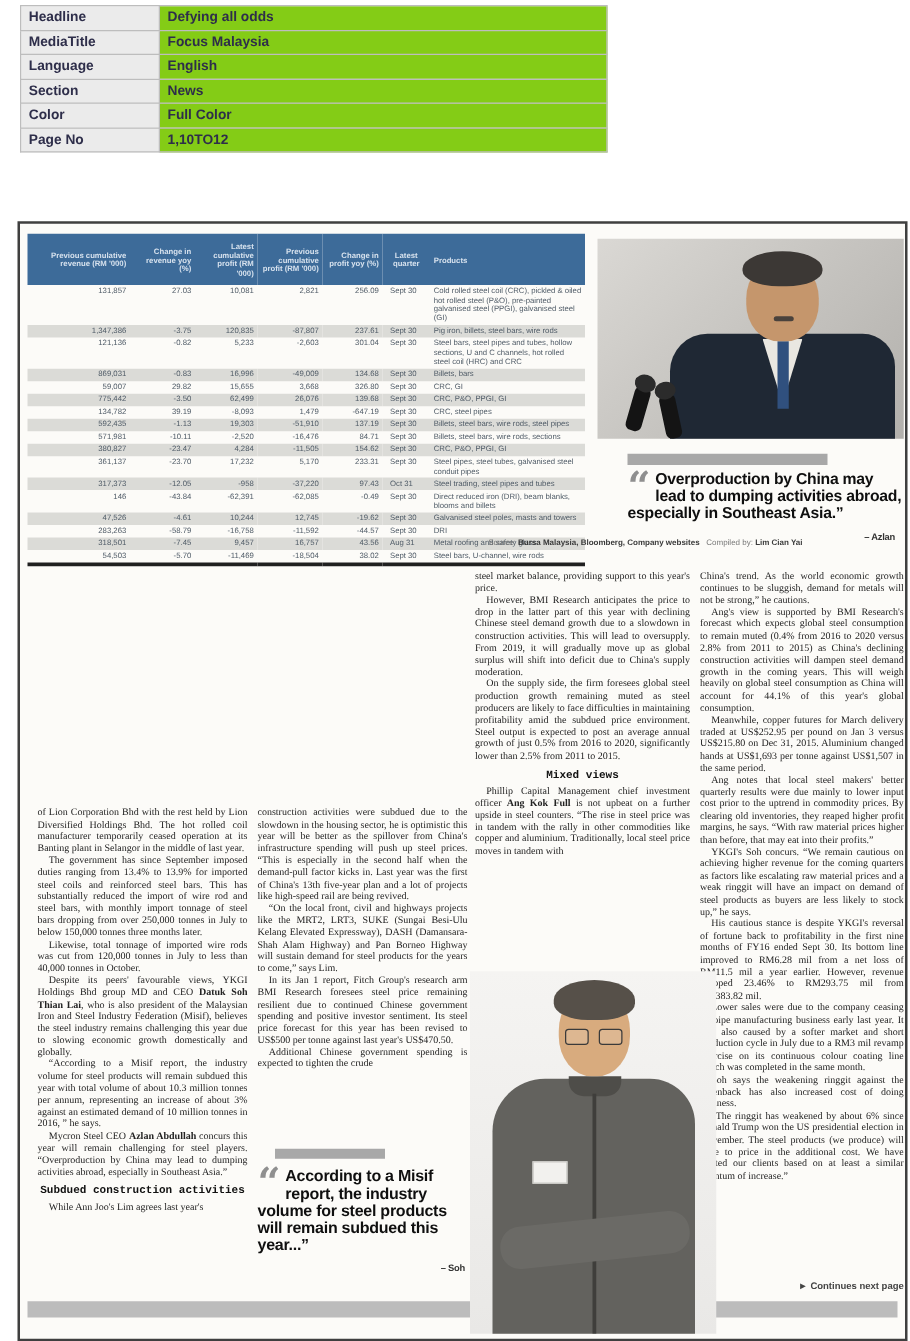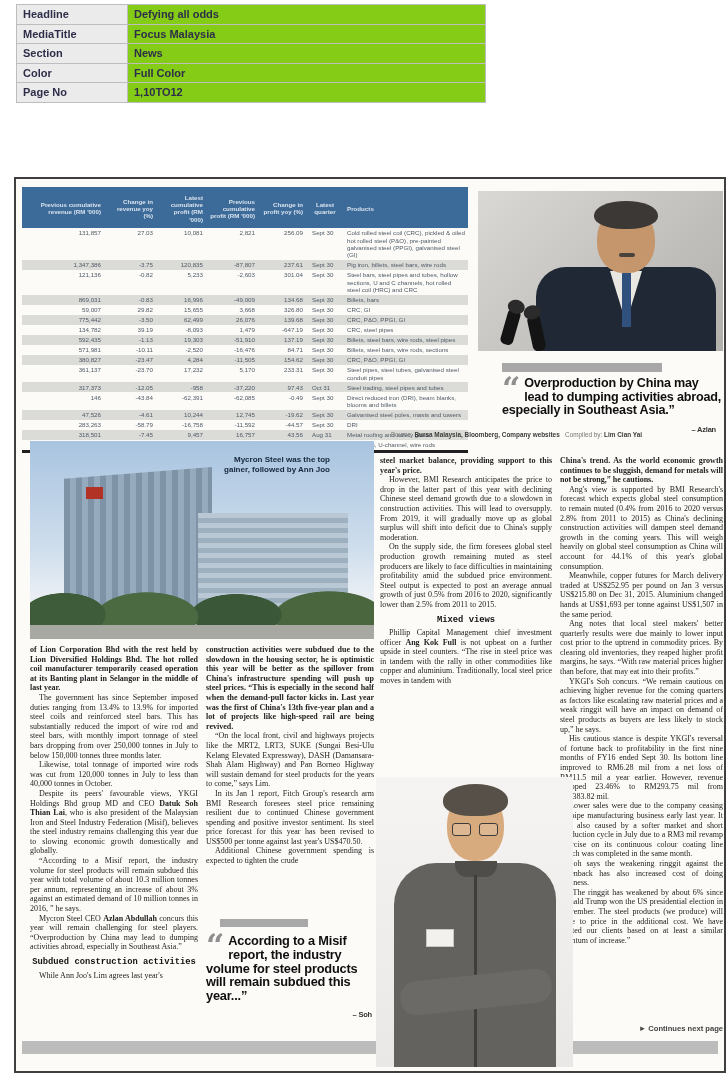--- a/index.html
+++ b/index.html
@@ -91,21 +91,21 @@
   .pq1{position:absolute;left:486px;top:198px;width:220px;font-size:12.6px;line-height:13.6px;}
   .pq2{position:absolute;left:190px;top:740px;width:172px;font-size:12.8px;line-height:13.8px;}
   .pq2 .kicker2{width:88px;height:8px;background:#a8a8a8;margin:0 0 7px 14px;}
   .qmark{float:left;font-family:"DejaVu Serif",serif;font-size:32px;line-height:20px;color:#8f8f8f;margin:2px 4px 0 0;}
   .pq-attr{text-align:right;font-size:7.5px;font-weight:bold;color:#333;margin-top:5px;padding-right:6px;}
 
   
   .article-col{position:absolute;font-family:"Liberation Serif",serif;font-size:8px;line-height:9.6px;
        color:#232323;text-align:justify;}
   .article-col p{margin:0;text-indent:9px;}
-  .article-col p:first-child{text-indent:0;font-weight:bold;}
+  .article-col p:first-child{text-indent:0;}
   .article-col h3{margin:6px 0 3px 0;font-family:Liberation Mono, monospace;font-size:8.8px;
        text-align:center;color:#111;}
   .col1{left:14px;top:466px;width:168px;height:392px;overflow:hidden;}
   .col2{left:190px;top:466px;width:168px;height:272px;overflow:hidden;}
   .col3{left:364px;top:277px;width:172px;height:318px;overflow:hidden;}
   .col4{left:544px;top:277px;width:163px;height:564px;overflow:hidden;}
 
   .continues{position:absolute;left:544px;top:845px;width:163px;text-align:right;
        font-size:7.6px;font-weight:bold;color:#444;}
   .bottom-rule{position:absolute;left:6px;top:862px;width:696px;height:13px;background:#bcbcbc;z-index:1;}
@@ -115,20 +115,24 @@
 
 <table class="record-table">
   <tbody>
       <tr>
         <th>Headline</th>
         <td>Defying all odds</td>
       </tr>
       <tr>
         <th>MediaTitle</th>
         <td>Focus Malaysia</td>
+      </tr>
+      <tr>
+        <th>Language</th>
+        <td>English</td>
       </tr>
       <tr>
         <th>Section</th>
         <td>News</td>
       </tr>
       <tr>
         <th>Color</th>
         <td>Full Color</td>
       </tr>
       <tr>
@@ -335,28 +339,20 @@
     <div class="az-mic m2"></div>
   </div>
 
   <div class="kicker k1"></div>
   <div class="pullquote pq1">
     <span class="qmark">“</span>
     <span>Overproduction by China may lead to dumping activities abroad, especially in Southeast Asia.”</span>
     <div class="pq-attr">– Azlan</div>
   </div>
 
-  <div class="photo-building">
-    <div class="bldg-tower"></div>
-    <div class="bldg-low"></div>
-    <div class="bldg-sign"></div>
-    <div class="bldg-trees"></div>
-    <div class="bldg-road"></div>
-    <div class="photo-caption">Mycron Steel was the top gainer, followed by Ann Joo</div>
-  </div>
 
   <div class="article-col col1">
       <p>of Lion Corporation Bhd with the rest held by Lion Diversified Holdings Bhd. The hot rolled coil manufacturer temporarily ceased operation at its Banting plant in Selangor in the middle of last year.</p>
       <p>The government has since September imposed duties ranging from 13.4% to 13.9% for imported steel coils and reinforced steel bars. This has substantially reduced the import of wire rod and steel bars, with monthly import tonnage of steel bars dropping from over 250,000 tonnes in July to below 150,000 tonnes three months later.</p>
       <p>Likewise, total tonnage of imported wire rods was cut from 120,000 tonnes in July to less than 40,000 tonnes in October.</p>
       <p>Despite its peers' favourable views, YKGI Holdings Bhd group MD and CEO <b>Datuk Soh Thian Lai</b>, who is also president of the Malaysian Iron and Steel Industry Federation (Misif), believes the steel industry remains challenging this year due to slowing economic growth domestically and globally.</p>
       <p>“According to a Misif report, the industry volume for steel products will remain subdued this year with total volume of about 10.3 million tonnes per annum, representing an increase of about 3% against an estimated demand of 10 million tonnes in 2016, ” he says.</p>
       <p>Mycron Steel CEO <b>Azlan Abdullah</b> concurs this year will remain challenging for steel players. “Overproduction by China may lead to dumping activities abroad, especially in Southeast Asia.”</p>
       <h3>Subdued construction activities</h3>
       <p>While Ann Joo's Lim agrees last year's</p>

